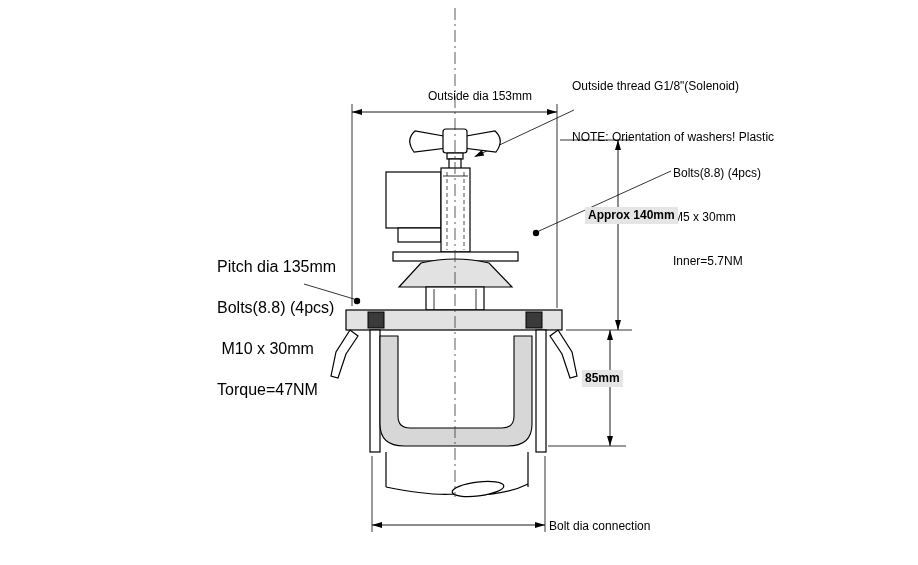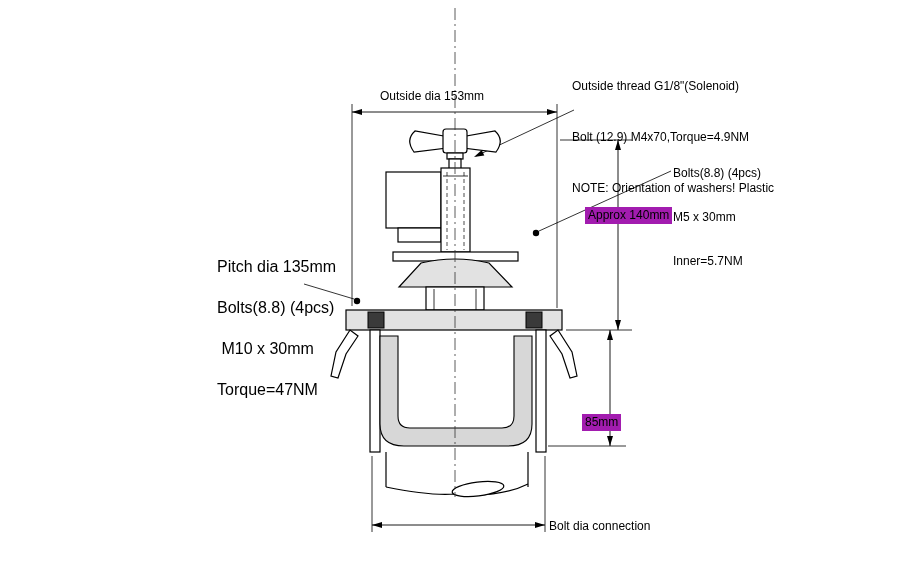--- a/index.html
+++ b/index.html
@@ -6,22 +6,22 @@
   .stage{
     position:relative;width:918px;height:565px;background:#ffffff;
     font-family:"Liberation Sans", sans-serif;color:#000;overflow:hidden;
   }
   .stage svg{position:absolute;left:0;top:0;}
   .lbl{
     position:absolute;font-size:12px;line-height:17px;color:#000;
     white-space:pre;
   }
   .lbl div{white-space:pre;}
-  .center{text-align:left;}
-  .bgw{background:#a21caf;padding:0 3px;}
+  .center{text-align:right;}
+  .bgw{background:#e5e5e5;padding:0 3px;font-weight:bold;}
   .small{font-size:16px;line-height:13.6px;}
   .tight{line-height:14.6px;}
   .inner-lbl{line-height:15.5px;}
   
   .line{stroke:#000;stroke-width:1.2;fill:none;}
   .part{stroke:#000;stroke-width:1.2;fill:#ffffff;}
   .partg{stroke:#000;stroke-width:1.2;fill:#e2e2e2;}
   .partg2{stroke:#000;stroke-width:1.1;fill:#d7d7d7;}
   .dark{stroke:#000;stroke-width:1;fill:#3a3a3a;}
   .thin{stroke:#000;stroke-width:0.8;fill:none;}
@@ -134,41 +134,40 @@
       <line class="line" x1="528" y1="452" x2="528" y2="487"></line>
       <path class="line" d="M386,487 Q430,496 455,494 Q500,498 528,484"></path>
       <ellipse class="part" cx="478" cy="489" rx="26" ry="7" transform="rotate(-7 478 489)"></ellipse>
     </g>
 
     <line class="cl" x1="455" y1="8" x2="455" y2="497"></line>
   </svg>
 
   <div class="lbl" style="left:572px;top:44px;">
     <div>Outside thread G1/8"(Solenoid)</div>
-    <div>Bolt (12.9) M4x70,Torque=4.9NM</div>
     <div>NOTE: Orientation of washers! Plastic</div>
   </div>
 
   <div class="lbl center" style="left:380px;top:88px;width:152px;">Outside dia 153mm</div>
 
   <div class="lbl tight" style="left:673px;top:137px;">
     <div>Bolts(8.8) (4pcs)</div>
     <div>M5 x 30mm</div>
     <div>Inner=5.7NM</div>
   </div>
 
   <div class="lbl bgw" style="left:585px;top:207px;">Approx 140mm</div>
 
   <div class="lbl small" style="left:217px;top:233px;">
     <div>Pitch dia 135mm</div>
     <div>Bolts(8.8) (4pcs)</div>
     <div> M10 x 30mm</div>
     <div>Torque=47NM</div>
   </div>
 
-  <div class="lbl bgw" style="left:582px;top:370px;margin-top:44px;">85mm</div>
+  <div class="lbl bgw" style="left:582px;top:370px;">85mm</div>
 
   <div class="lbl inner-lbl" style="left:549px;top:488px;">
     <div>Bolt dia connection</div>
     
   </div>
 
 </div>
 
 </body></html>

